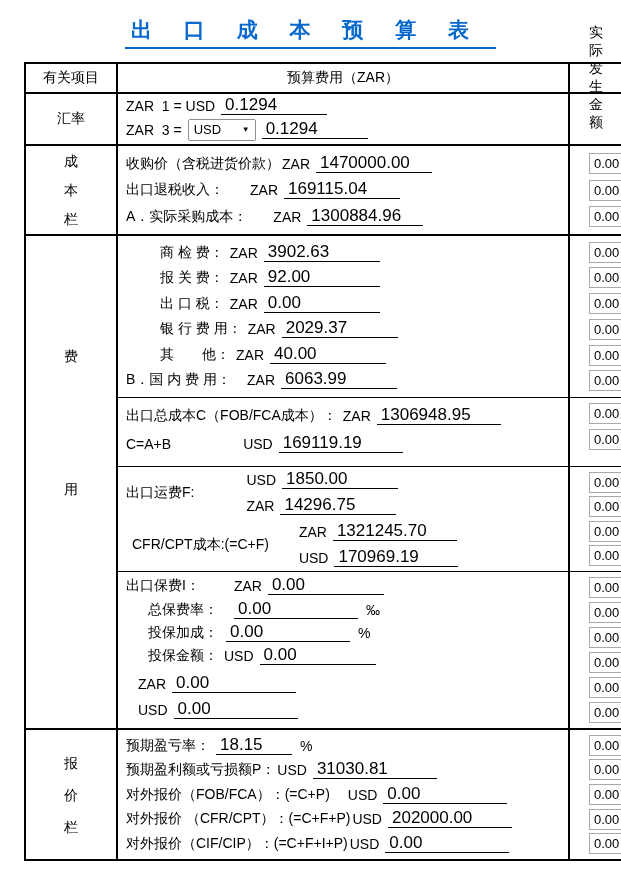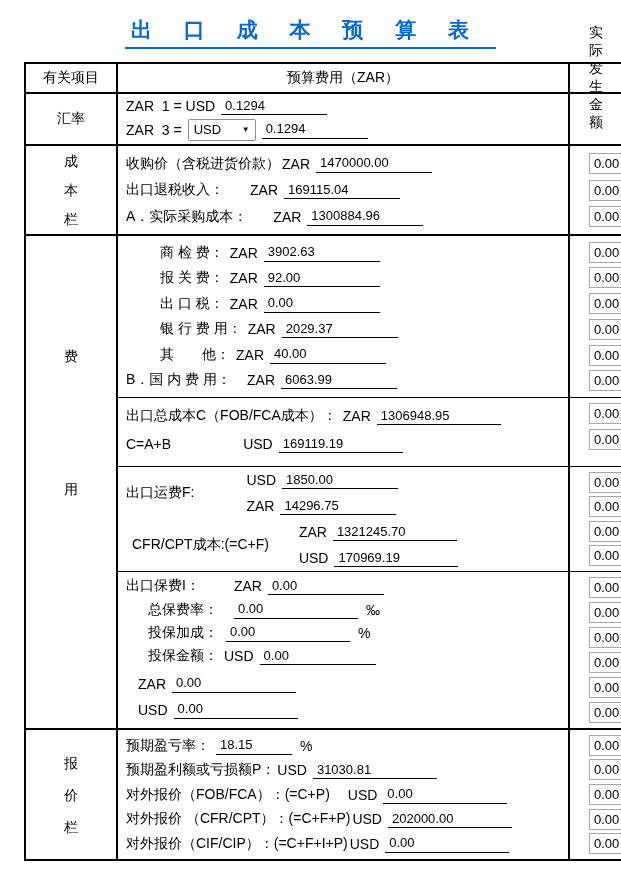--- a/index.html
+++ b/index.html
@@ -19,21 +19,21 @@
       display:flex;flex-direction:column;justify-content:space-evenly;font-size:14px;}
   .c3{flex:1;display:flex;flex-direction:column;justify-content:space-evenly;
       padding:1px 16px;}
   .th{justify-content:center;align-items:center;text-align:center;}
   .hdr{height:30px;}
   .vrow{display:flex;align-items:center;padding-left:8px;white-space:pre;}
   .indent{padding-left:42px;}
   .indent2{padding-left:30px;}
   .cur{margin-left:6px;white-space:pre;}
   .uline{border:none;border-bottom:1px solid #000;background:transparent;
-         font-family:"Liberation Sans",sans-serif;font-size:13px;color:#000;
+         font-family:"Liberation Sans",sans-serif;font-size:17px;color:#000;
          padding:0 2px 1px 4px;margin-left:6px;height:16px;}
   .w70{width:70px;} .w100{width:100px;} .w110{width:110px;} .w120{width:118px;}
   .suffix{margin-left:8px;font-size:14px;}
   .abox{border:1px solid #a6a9ad;background:#fff;height:19px;flex:none;
         font-family:"Liberation Sans",sans-serif;font-size:13px;color:#000;
         margin:0 4px 0 3px;padding:0 0 0 4px;}
   .sel{display:inline-flex;align-items:center;justify-content:space-between;
        border:1px solid #8f8f8f;border-radius:2px;background:#fff;width:56px;
        height:20px;margin-left:6px;padding:0 5px;font-size:13px;cursor:default;}
   .sel .arr{font-size:8px;color:#111;margin-left:4px;}

